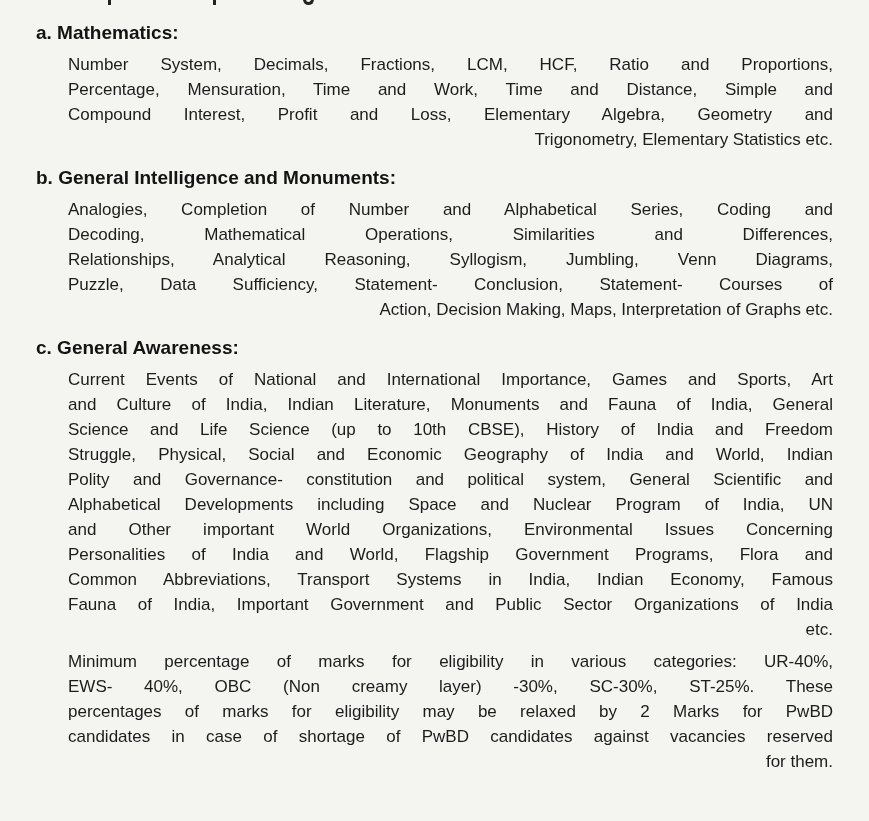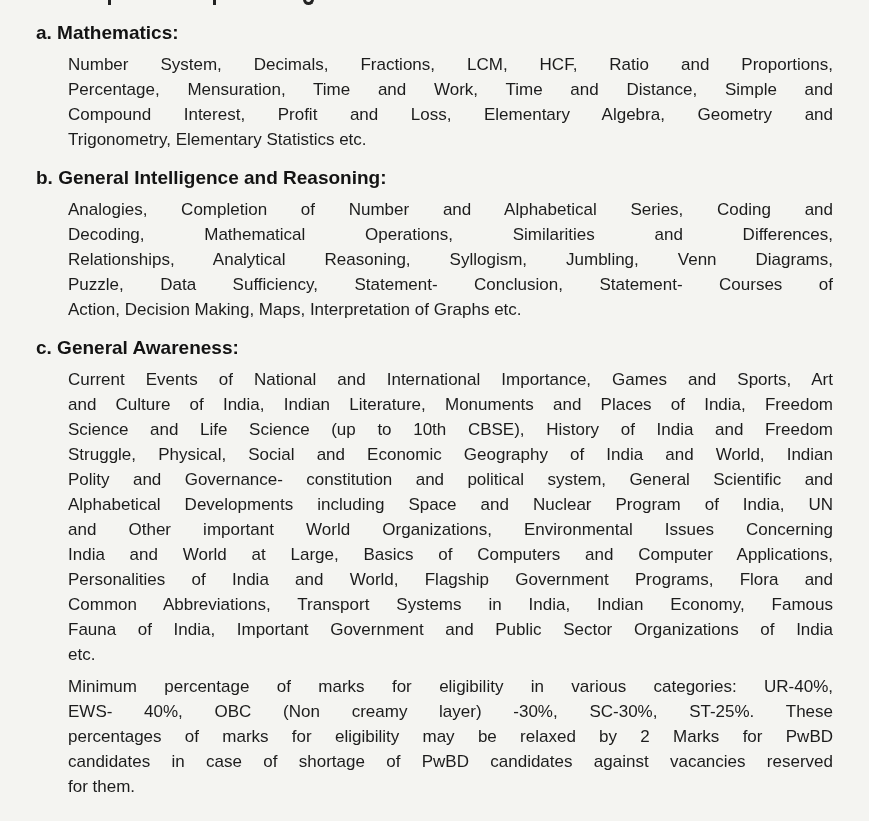--- a/index.html
+++ b/index.html
@@ -58,21 +58,21 @@
     line-height: 25px;
     color: #1c1c1c;
   }
   .para + .para { }
   .line { white-space: normal; }
   .jline {
     text-align: justify;
     -moz-text-align-last: justify;
     text-align-last: justify;
   }
-  .lline { text-align: left; }
+  .lline { text-align: right; }
 </style>
 </head>
 <body>
 
 <div class="page">
   <div class="clip-fragment" id="clip-fragment">
       <span class="mark mark-stem" style="left: 72px;"></span>
       <span class="mark mark-stem" style="left: 177px;"></span>
       <span class="mark mark-loop" style="left: 267px;"></span>
     </div>
@@ -83,44 +83,43 @@
           <div class="para">
             <div class="line jline">Number System, Decimals, Fractions, LCM, HCF, Ratio and Proportions,</div>
             <div class="line jline">Percentage, Mensuration, Time and Work, Time and Distance, Simple and</div>
             <div class="line jline">Compound Interest, Profit and Loss, Elementary Algebra, Geometry and</div>
             <div class="line lline">Trigonometry, Elementary Statistics etc.</div>
           </div>
         </div>
   </section>
 
   <section class="section">
-    <h2 class="heading">b. General Intelligence and Reasoning:</h2>
+    <h2 class="heading">b. General Intelligence and Monuments:</h2>
     <div class="paras">
           <div class="para">
             <div class="line jline">Analogies, Completion of Number and Alphabetical Series, Coding and</div>
             <div class="line jline">Decoding, Mathematical Operations, Similarities and Differences,</div>
             <div class="line jline">Relationships, Analytical Reasoning, Syllogism, Jumbling, Venn Diagrams,</div>
             <div class="line jline">Puzzle, Data Sufficiency, Statement- Conclusion, Statement- Courses of</div>
             <div class="line lline">Action, Decision Making, Maps, Interpretation of Graphs etc.</div>
           </div>
         </div>
   </section>
 
   <section class="section">
     <h2 class="heading">c. General Awareness:</h2>
     <div class="paras">
           <div class="para">
             <div class="line jline">Current Events of National and International Importance, Games and Sports, Art</div>
-            <div class="line jline">and Culture of India, Indian Literature, Monuments and Places of India, Freedom</div>
+            <div class="line jline">and Culture of India, Indian Literature, Monuments and Fauna of India, General</div>
             <div class="line jline">Science and Life Science (up to 10th CBSE), History of India and Freedom</div>
             <div class="line jline">Struggle, Physical, Social and Economic Geography of India and World, Indian</div>
             <div class="line jline">Polity and Governance- constitution and political system, General Scientific and</div>
             <div class="line jline">Alphabetical Developments including Space and Nuclear Program of India, UN</div>
             <div class="line jline">and Other important World Organizations, Environmental Issues Concerning</div>
-            <div class="line jline">India and World at Large, Basics of Computers and Computer Applications,</div>
             <div class="line jline">Personalities of India and World, Flagship Government Programs, Flora and</div>
             <div class="line jline">Common Abbreviations, Transport Systems in India, Indian Economy, Famous</div>
             <div class="line jline">Fauna of India, Important Government and Public Sector Organizations of India</div>
             <div class="line lline">etc.</div>
           </div>
           <div class="para">
             <div class="line jline">Minimum percentage of marks for eligibility in various categories: UR-40%,</div>
             <div class="line jline">EWS- 40%, OBC (Non creamy layer) -30%, SC-30%, ST-25%. These</div>
             <div class="line jline">percentages of marks for eligibility may be relaxed by 2 Marks for PwBD</div>
             <div class="line jline">candidates in case of shortage of PwBD candidates against vacancies reserved</div>

